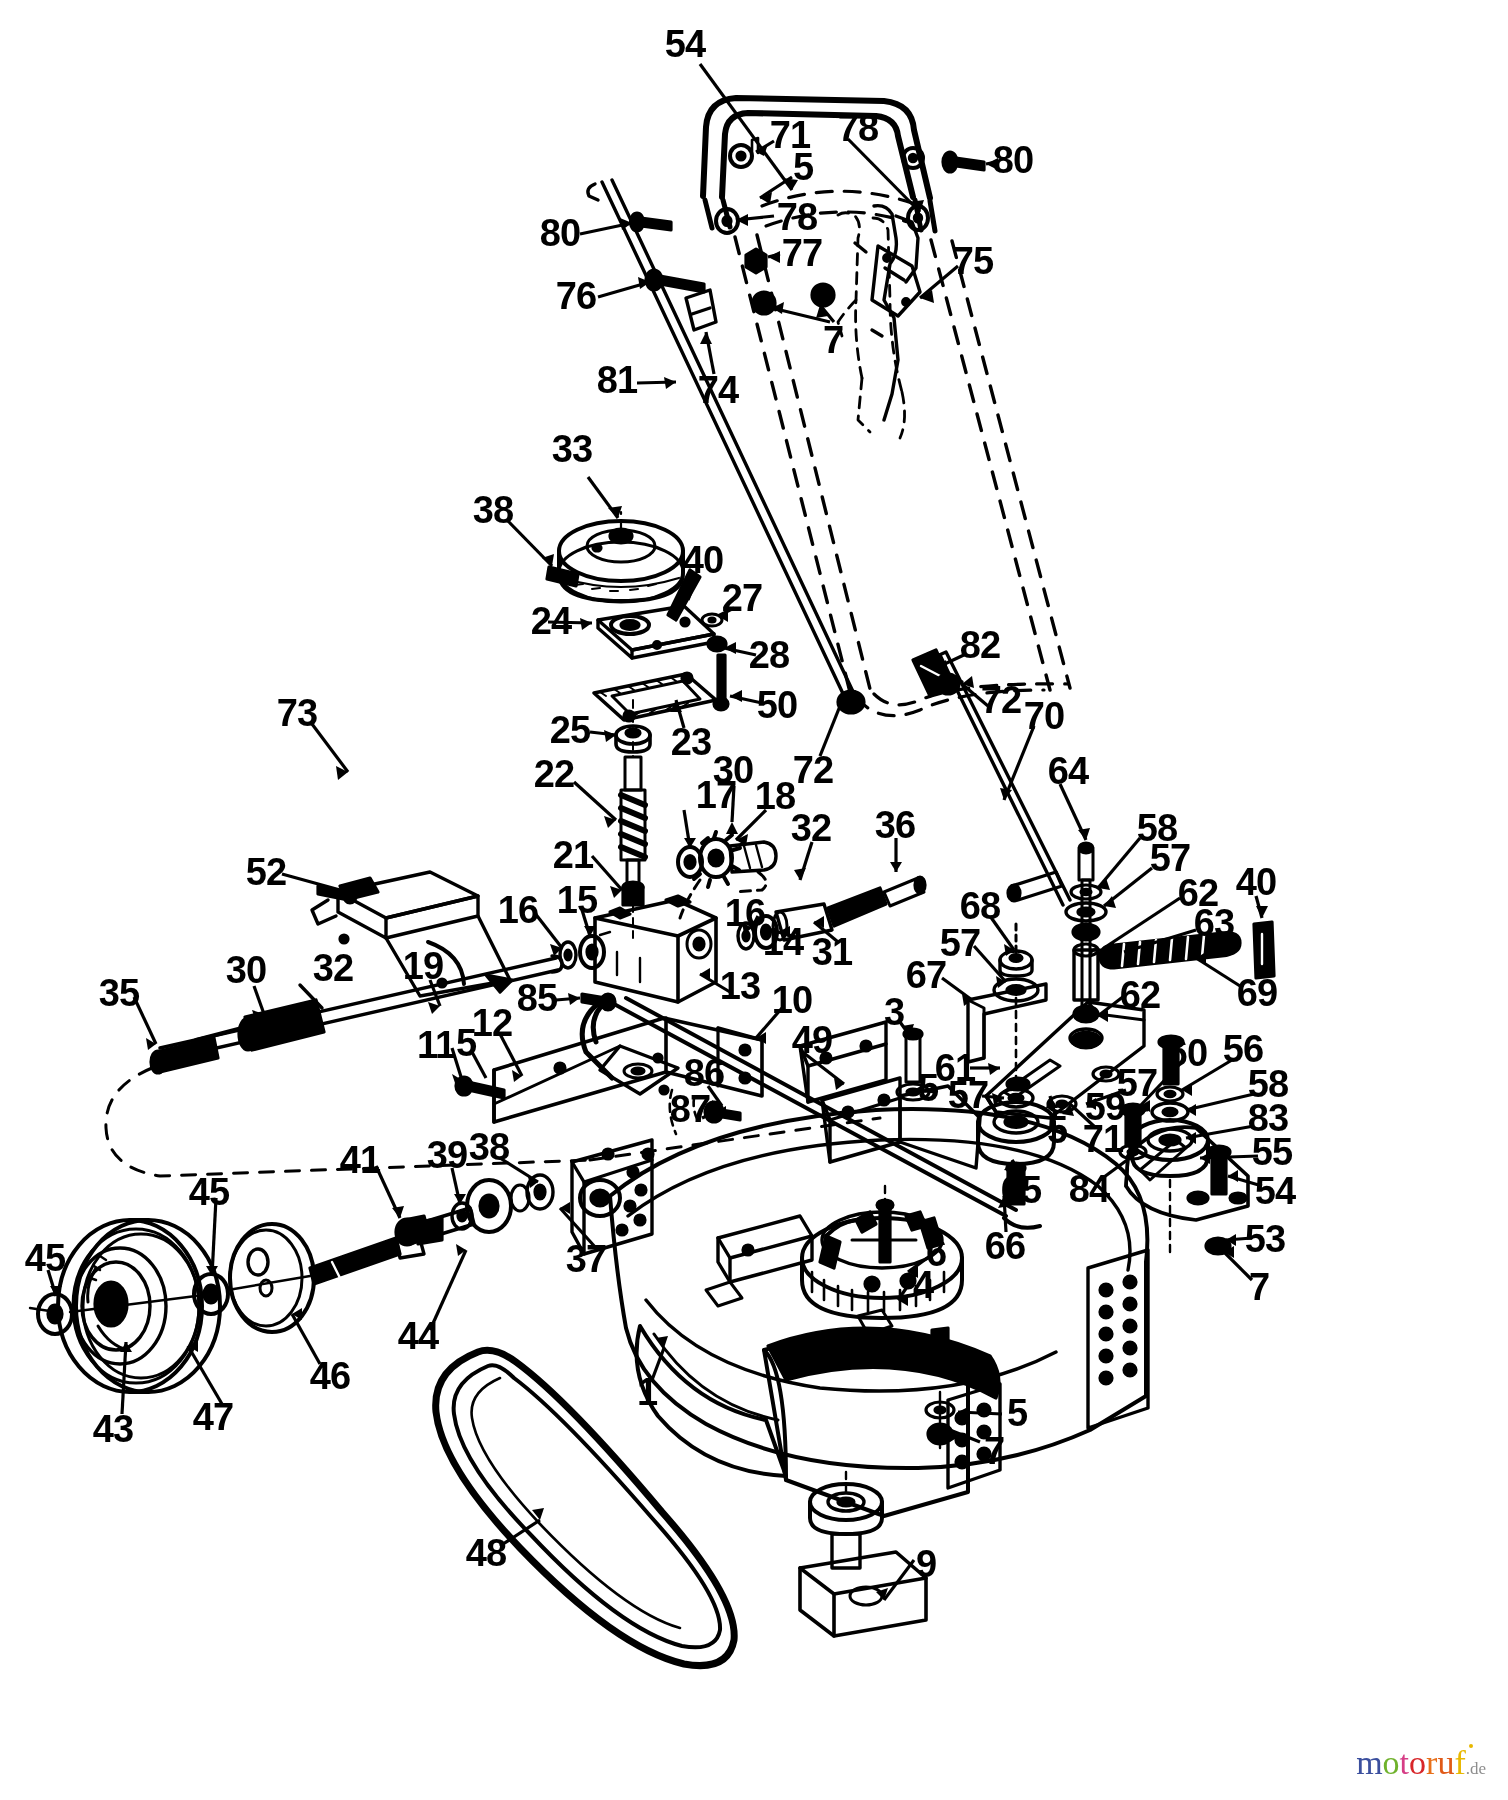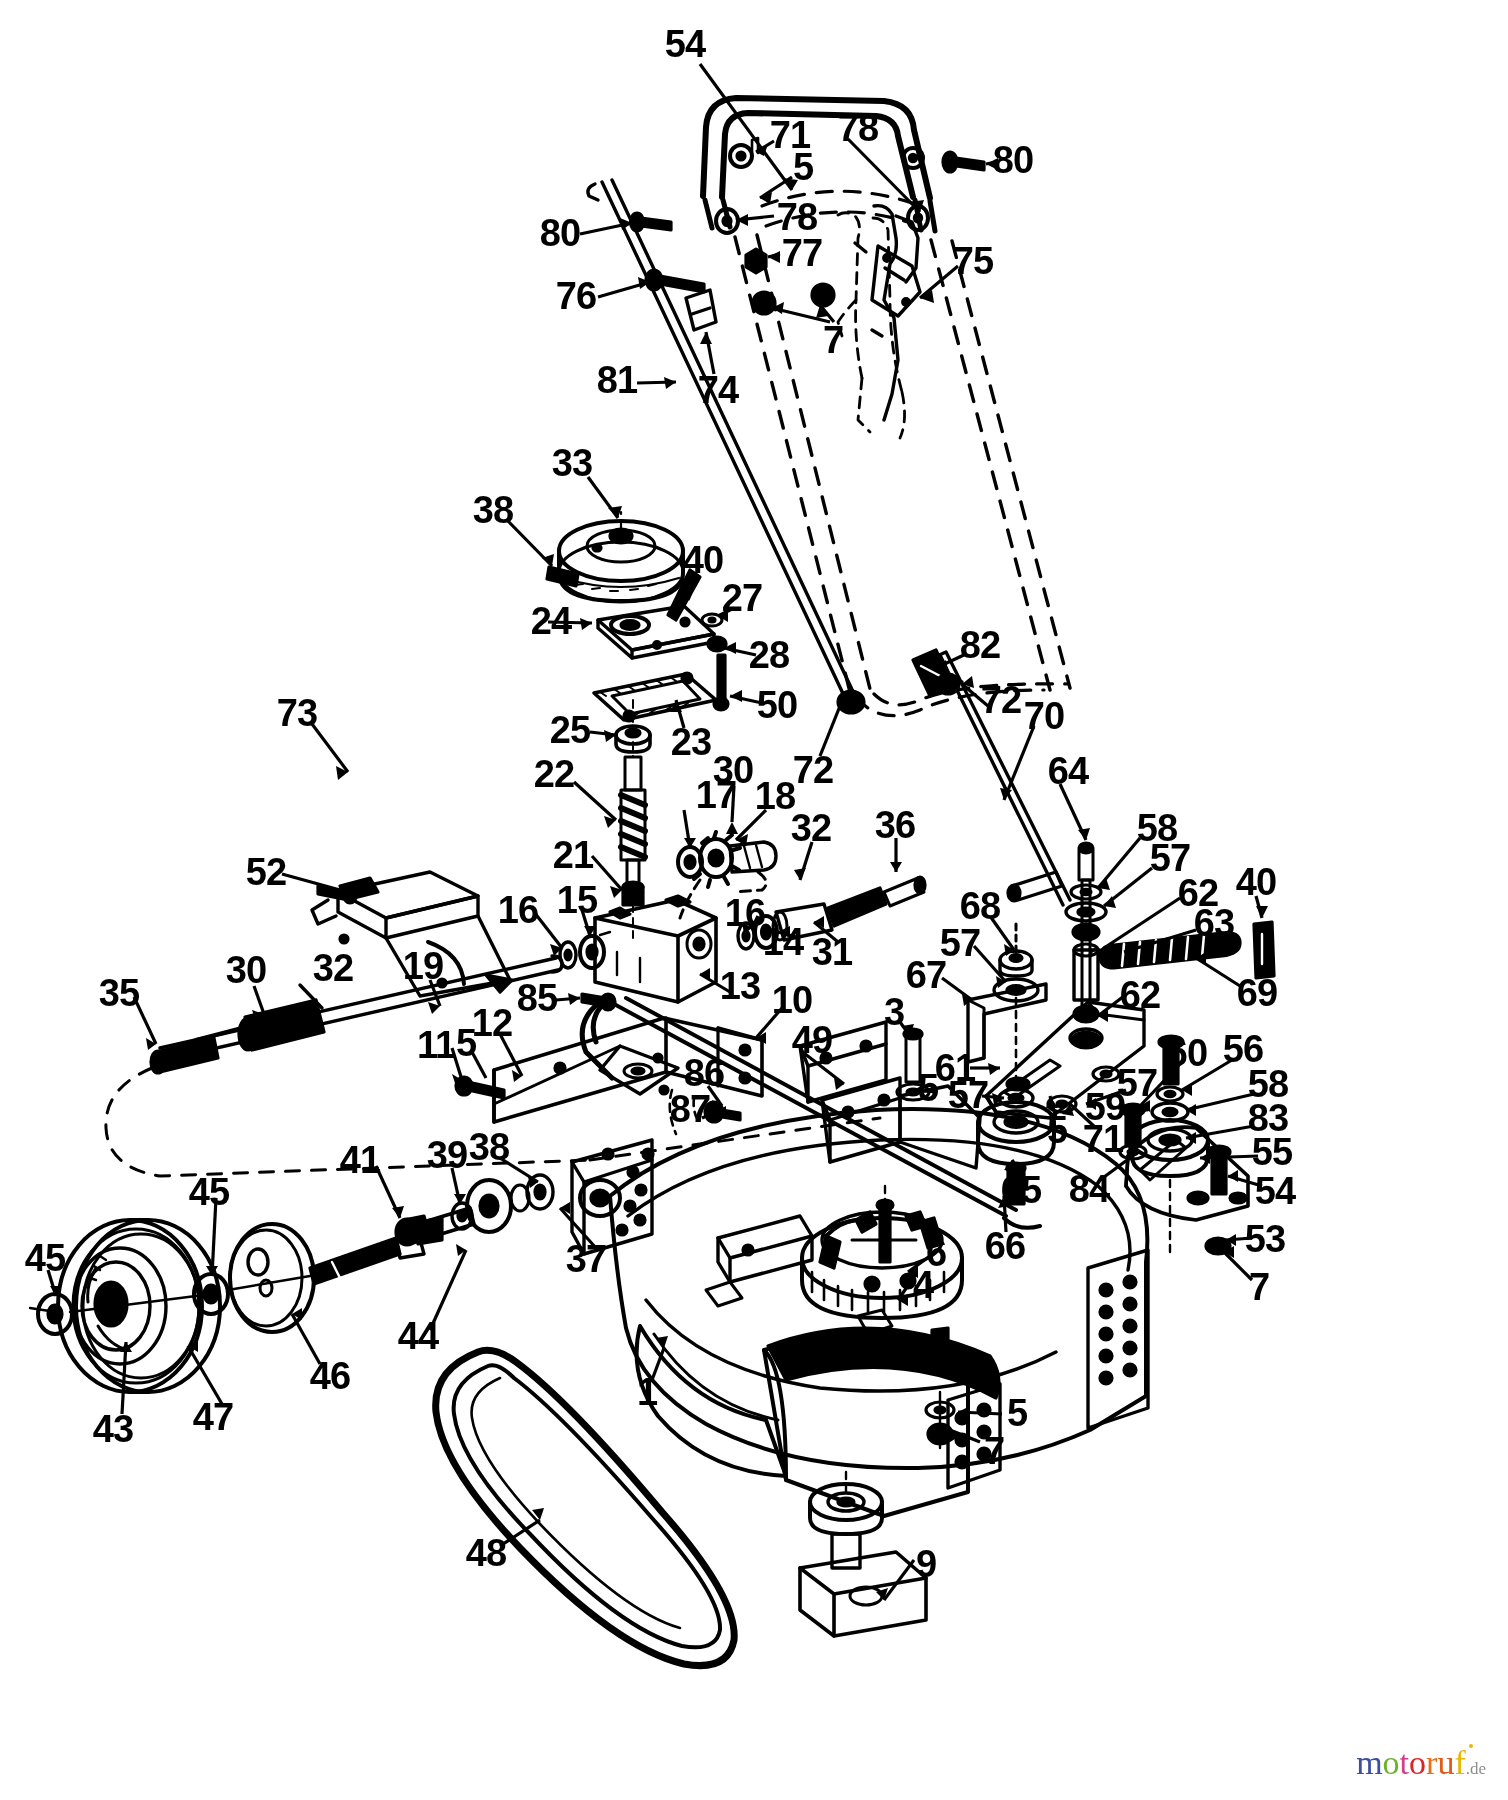--- a/index.html
+++ b/index.html
@@ -802,21 +802,21 @@
     <span class="cal" style="left:1013px;top:160px">80</span>
     <span class="cal" style="left:803px;top:167px">5</span>
     <span class="cal" style="left:797px;top:217px">78</span>
     <span class="cal" style="left:560px;top:233px">80</span>
     <span class="cal" style="left:802px;top:253px">77</span>
     <span class="cal" style="left:973px;top:261px">75</span>
     <span class="cal" style="left:576px;top:296px">76</span>
     <span class="cal" style="left:833px;top:340px">7</span>
     <span class="cal" style="left:617px;top:380px">81</span>
     <span class="cal" style="left:718px;top:390px">74</span>
-    <span class="cal" style="left:572px;top:463px">33</span>
+    <span class="cal" style="left:572px;top:449px">33</span>
     <span class="cal" style="left:493px;top:510px">38</span>
     <span class="cal" style="left:703px;top:560px">40</span>
     <span class="cal" style="left:742px;top:598px">27</span>
     <span class="cal" style="left:551px;top:621px">24</span>
     <span class="cal" style="left:769px;top:655px">28</span>
     <span class="cal" style="left:980px;top:645px">82</span>
     <span class="cal" style="left:777px;top:705px">50</span>
     <span class="cal" style="left:297px;top:713px">73</span>
     <span class="cal" style="left:1001px;top:700px">72</span>
     <span class="cal" style="left:1044px;top:716px">70</span>

